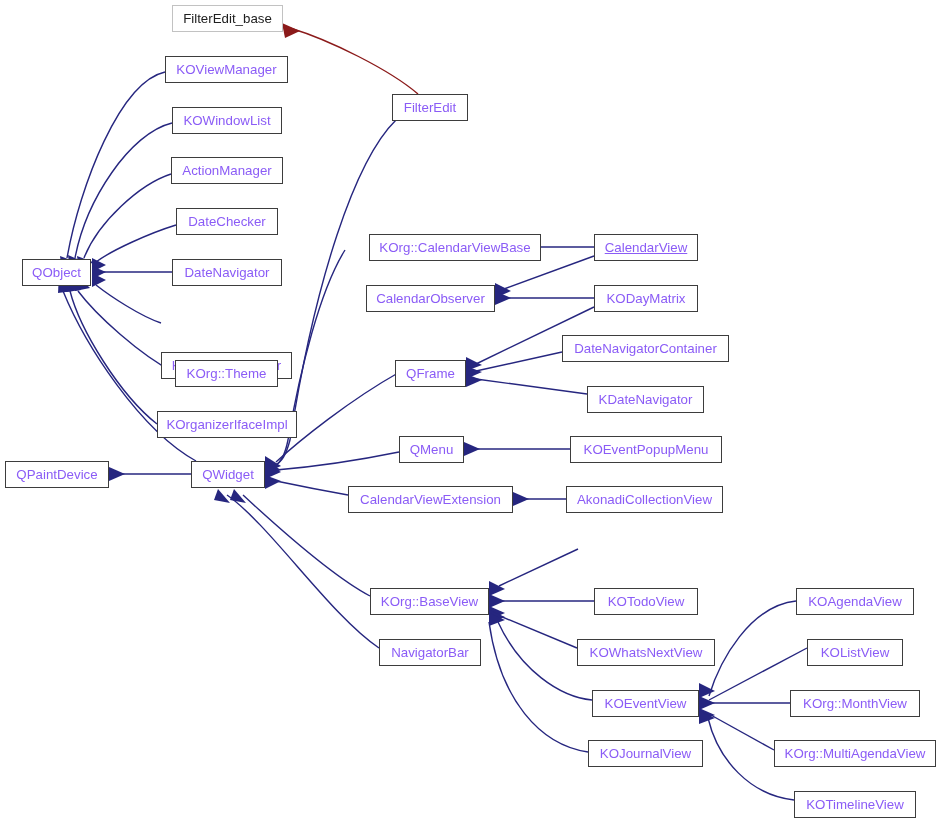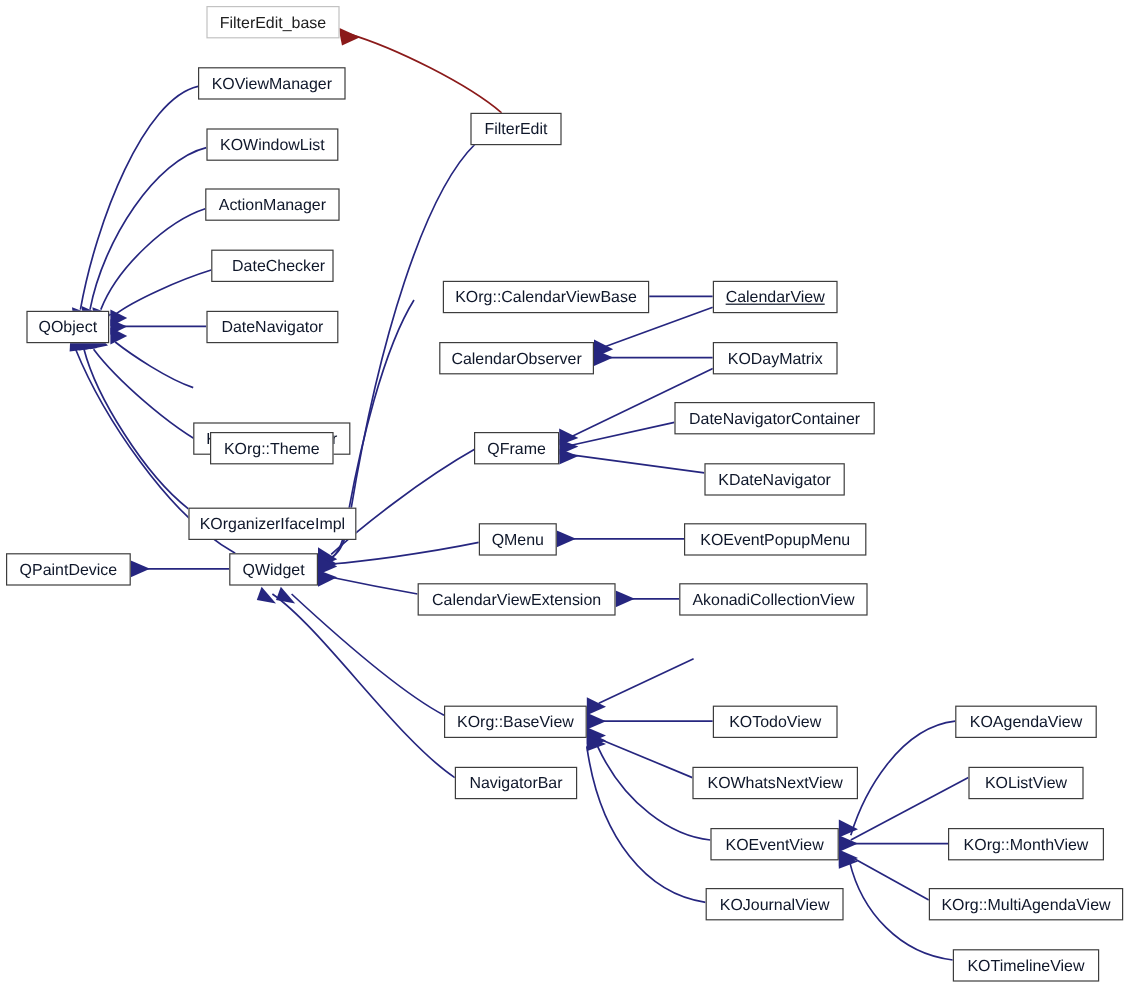--- a/index.html
+++ b/index.html
@@ -30,21 +30,21 @@
     stroke: none;
   }
   .node-box {
     position: absolute;
     box-sizing: border-box;
     background: #ffffff;
     border: 1px solid #3d3d3d;
     display: flex;
     align-items: center;
     justify-content: center;
-    color: #0f172a;
+    color: #8b5cf6;
     font-size: 13.3px;
     line-height: 1;
     white-space: nowrap;
     letter-spacing: 0px;
     cursor: pointer;
   }
   .node-box.muted {
     border: 1px solid #c2c2c2;
     color: #202020;
   }
@@ -170,33 +170,33 @@
   </div>
   <div class="node-box" style="left:165px; top:56px; width:123px; height:27px;">
     <span class="node-label">KOViewManager</span>
   </div>
   <div class="node-box" style="left:172px; top:107px; width:110px; height:27px;">
     <span class="node-label">KOWindowList</span>
   </div>
   <div class="node-box" style="left:171px; top:157px; width:112px; height:27px;">
     <span class="node-label">ActionManager</span>
   </div>
-  <div class="node-box" style="left:176px; top:208px; width:102px; height:27px;justify-content:flex-end;">
+  <div class="node-box" style="left:176px; top:208px; width:102px; height:27px;">
     <span class="node-label">DateChecker</span>
   </div>
   <div class="node-box" style="left:172px; top:259px; width:110px; height:27px;">
     <span class="node-label">DateNavigator</span>
   </div>
   <div class="node-box" style="left:161px; top:312px; width:131px; height:27px;margin-top:40px;">
     <span class="node-label">KODialogManager</span>
   </div>
   <div class="node-box" style="left:175px; top:360px; width:103px; height:27px;">
     <span class="node-label">KOrg::Theme</span>
   </div>
-  <div class="node-box" style="left:157px; top:411px; width:140px; height:27px;margin-top:12px;">
+  <div class="node-box" style="left:157px; top:411px; width:140px; height:27px;">
     <span class="node-label">KOrganizerIfaceImpl</span>
   </div>
   <div class="node-box" style="left:22px; top:259px; width:69px; height:27px;">
     <span class="node-label">QObject</span>
   </div>
   <div class="node-box" style="left:5px; top:461px; width:104px; height:27px;">
     <span class="node-label">QPaintDevice</span>
   </div>
   <div class="node-box" style="left:191px; top:461px; width:74px; height:27px;">
     <span class="node-label">QWidget</span>

